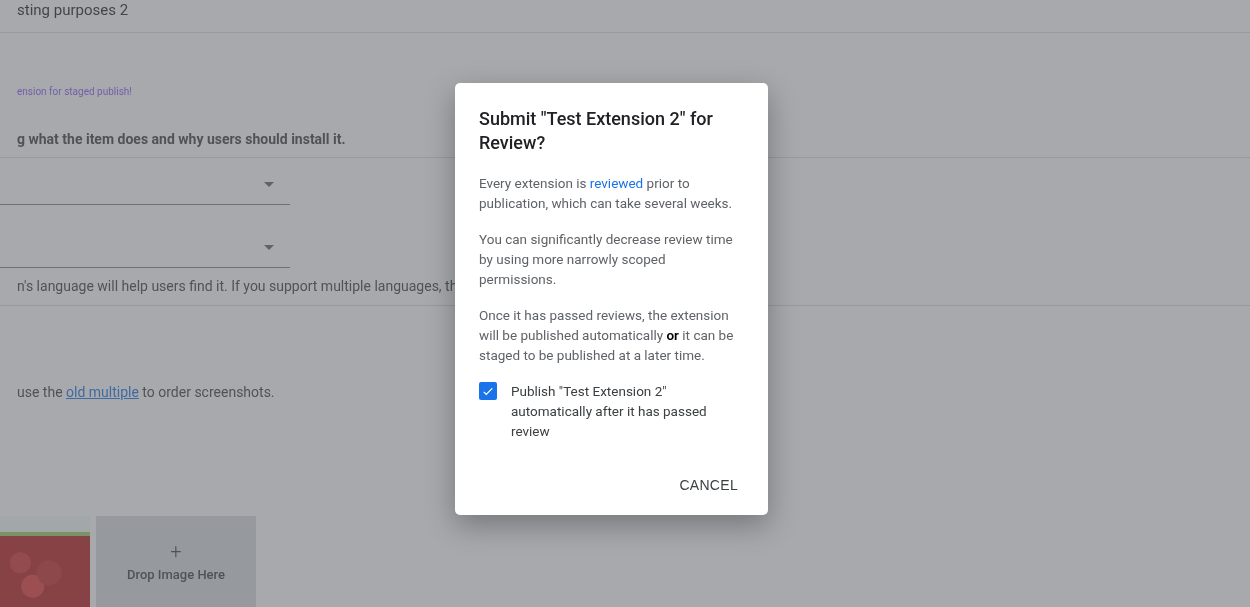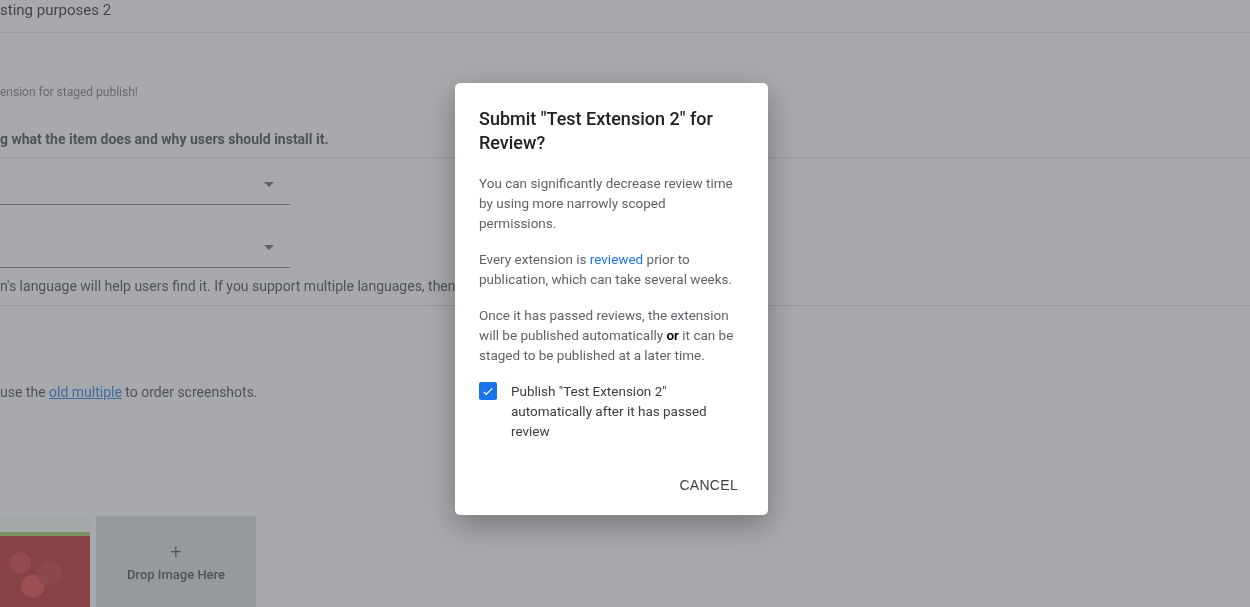--- a/index.html
+++ b/index.html
@@ -21,38 +21,39 @@
   }
   .bg-row {
     position: absolute;
     left: 0;
     right: 0;
   }
   .bg-text {
     color: #3c4043;
     font-size: 14px;
     line-height: 20px;
+    margin-left: 17px;
   }
   .bg-title-1 {
     top: 0px;
     left: 0;
     font-size: 15px;
     color: #202124;
   }
   .rule {
     position: absolute;
     left: 0; right: 0;
     height: 1px;
     background: #dadce0;
   }
   .bg-title-2 {
     top: 82px;
     left: 0;
-    font-size: 12px;
-    color: #737373;
+    font-size: 10px;
+    color: #8b5cf6;
   }
   .bg-help-1 {
     top: 129px;
     left: 0;
     font-weight: bold;
   }
   .bg-help-2 {
     top: 276px;
     left: 0;
     right: 0;
@@ -246,24 +247,24 @@
     </div>
   </div>
 </div>
 
 <div class="scrim"></div>
 
 <div class="dialog">
   <div class="dialog-title">Submit "Test Extension 2" for Review?</div>
 
   <div class="dialog-body">
-    <p>You can significantly decrease review time by using more narrowly scoped permissions.</p>
     <p>
       <span>Every extension is </span><a href="#">reviewed</a><span> prior to publication, which can take several weeks.</span>
     </p>
+    <p>You can significantly decrease review time by using more narrowly scoped permissions.</p>
     <p>
       <span>Once it has passed reviews, the extension will be published automatically </span><strong>or</strong><span> it can be staged to be published at a later time.</span>
     </p>
 
     <div class="check-row">
       <div class="cbox">
         <svg viewBox="0 0 24 24">
             <path fill="#fff" d="M9 16.2l-3.5-3.5L4 14.2l5 5 11-11-1.5-1.5z"></path>
           </svg>
       </div>

